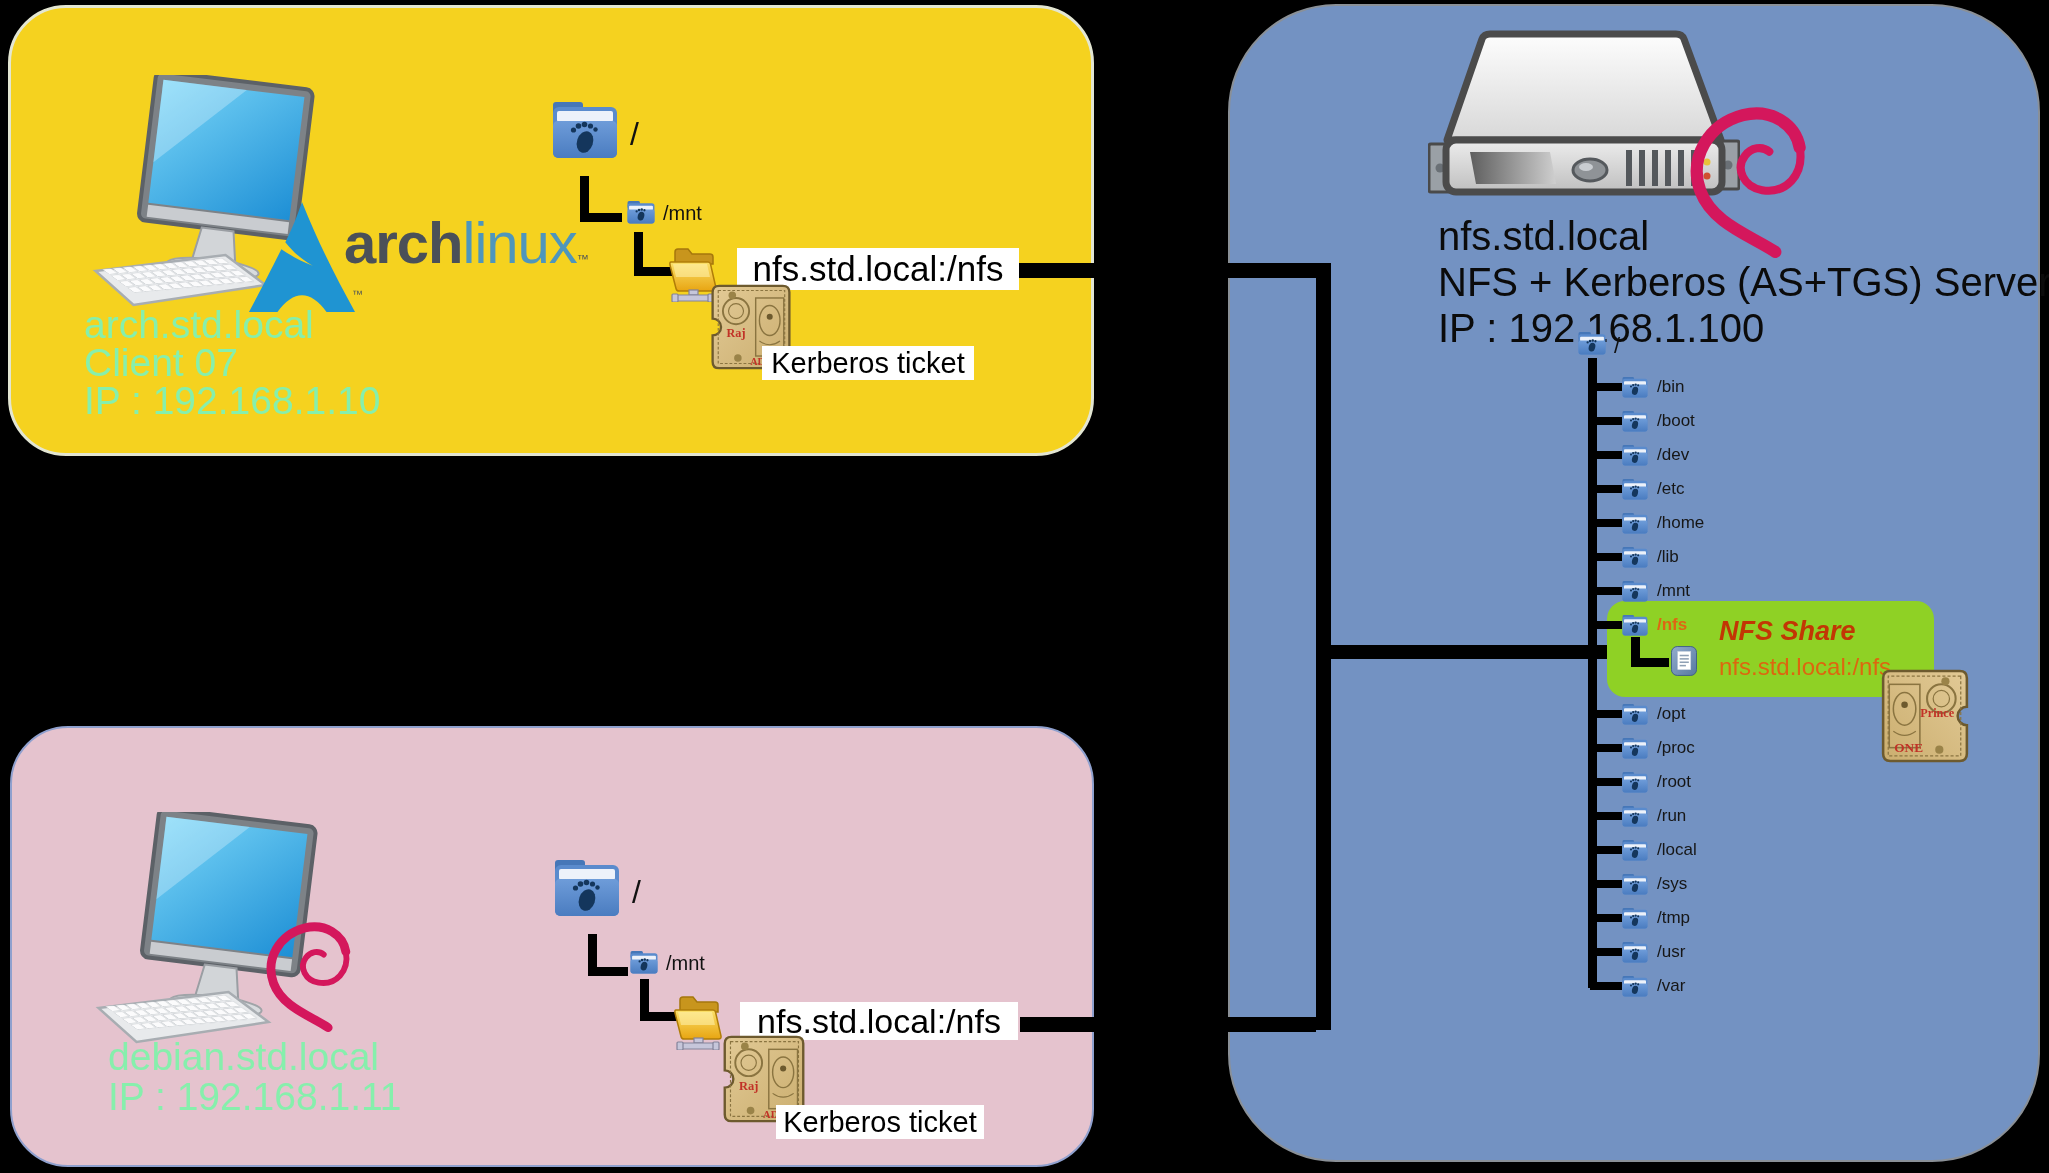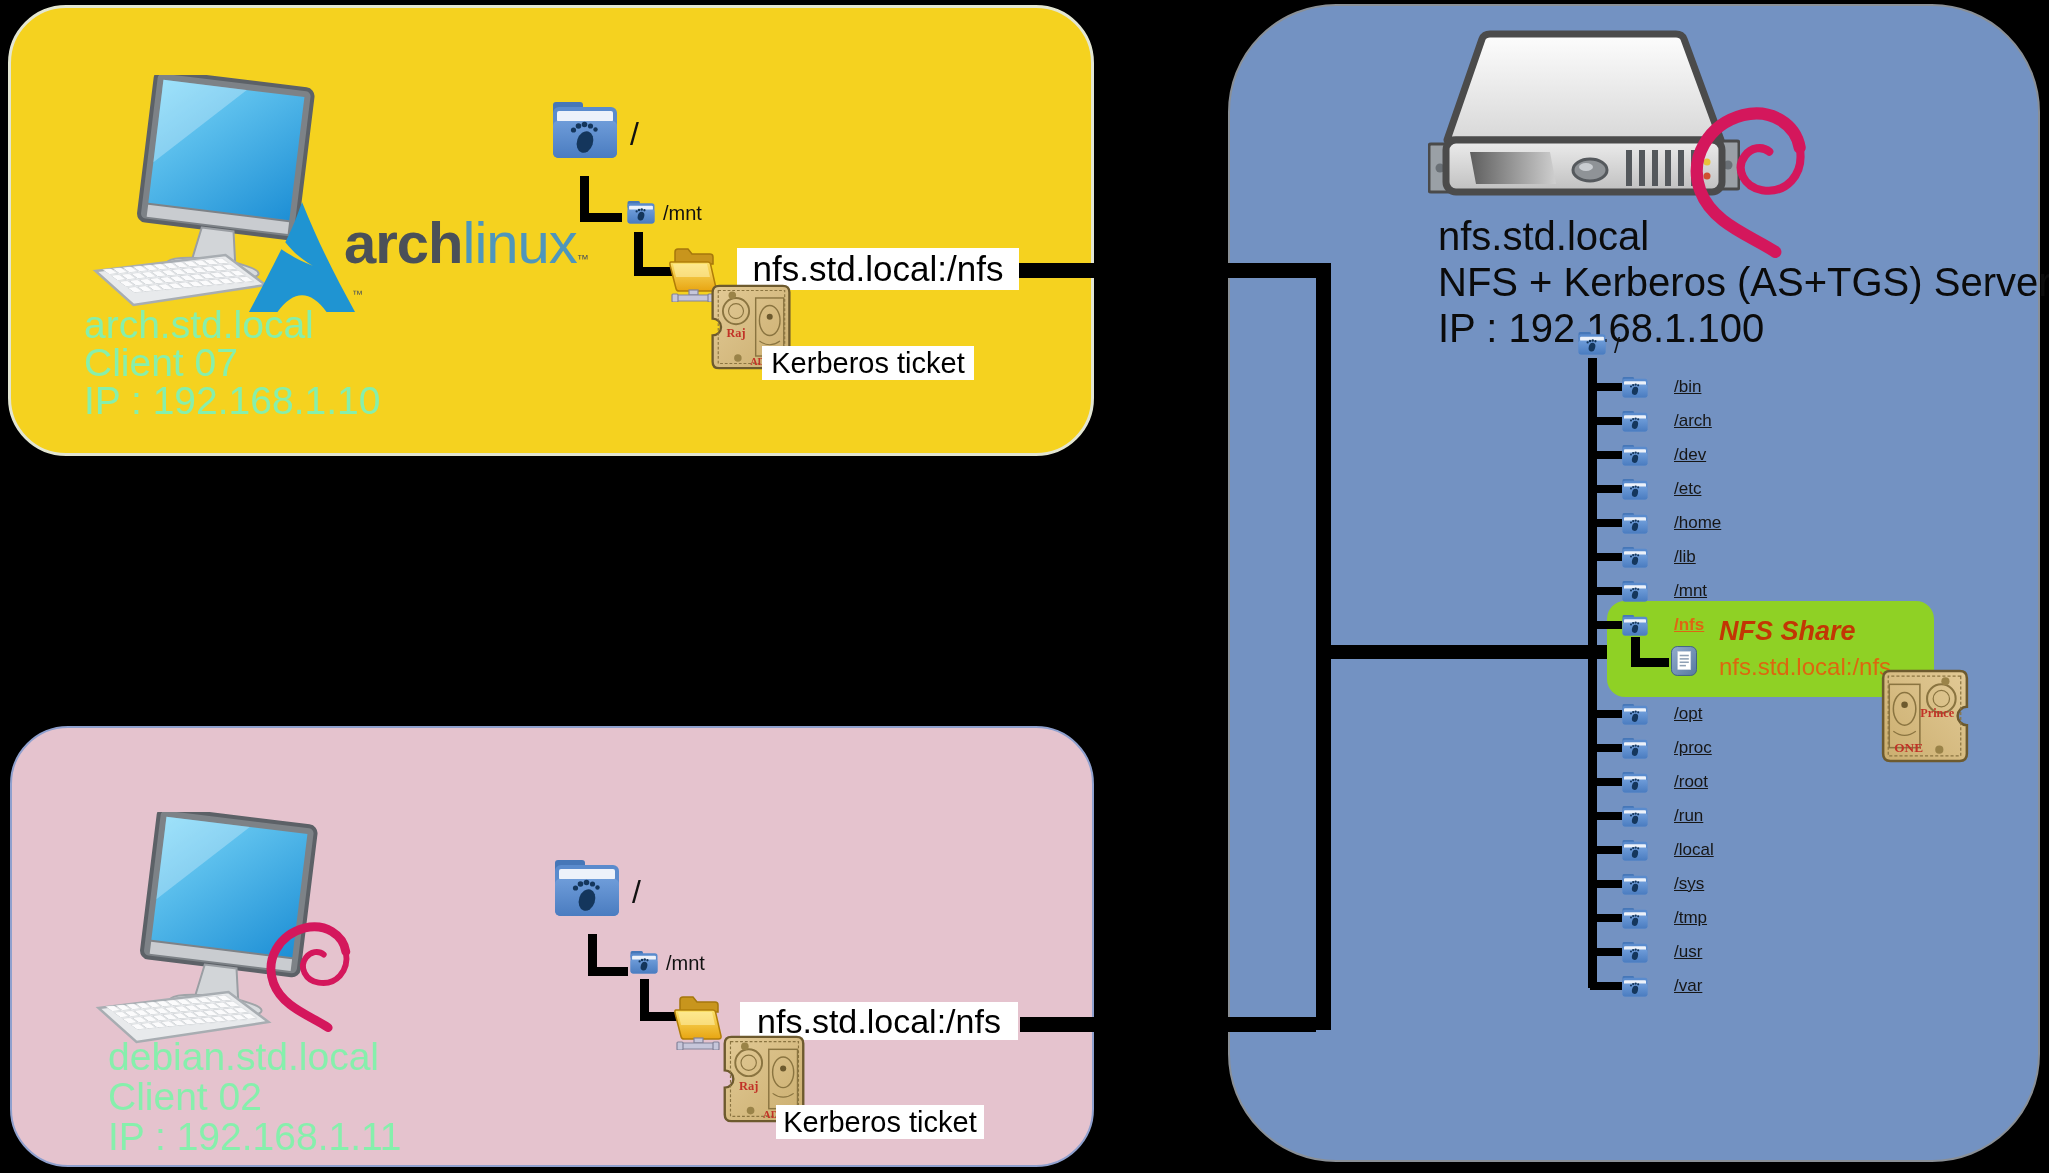--- a/index.html
+++ b/index.html
@@ -22,21 +22,21 @@
   .srvtext{position:absolute;color:#0b0b0b;font-size:40px;line-height:46px;white-space:nowrap;}
   
   .wlabel{position:absolute;background:#fff;color:#000;display:flex;align-items:center;
           justify-content:center;white-space:nowrap;}
   
   .fslabel{position:absolute;color:#111;white-space:nowrap;}
   
   .srow{position:absolute;left:1590px;display:flex;align-items:center;height:22px;}
   .tick{display:inline-block;width:32px;height:8px;background:#000;flex:0 0 auto;}
   .fsm{width:26px;height:22px;flex:0 0 auto;display:block;}
-  .slab{margin-left:26px;font-size:17px;color:#161616;white-space:nowrap;text-decoration:underline;}
+  .slab{margin-left:9px;font-size:17px;color:#161616;white-space:nowrap;}
   .slab-nfs{font-weight:bold;color:#DF6513;}
   .greenbox{position:absolute;left:1607px;top:601px;width:327px;height:96px;border-radius:18px;
             background:#8FD125;}
   .sharetitle{position:absolute;left:1719px;top:616px;font-size:27px;font-weight:bold;color:#C23704;white-space:nowrap;font-style:italic;}
   .sharepath{position:absolute;left:1719px;top:653px;font-size:24px;color:#DD660F;white-space:nowrap;}
   
   .wordmark{position:absolute;left:344px;top:213px;font-size:58px;line-height:60px;white-space:nowrap;letter-spacing:-1px;}
   .wm-arch{font-weight:bold;color:#4A5058;}
   .wm-linux{font-weight:300;color:#4E96BC;text-align:right;}
   .tm{font-size:12px;color:#4A5058;}
@@ -249,21 +249,20 @@
   <div class="wlabel" style="left:762px;top:346px;width:212px;height:34px;font-size:29px">Kerberos ticket</div>
 
   <svg class="abs" style="left:88px;top:812px" width="255" height="240" viewBox="0 0 250 240">
       <use href="#sym-computer"></use>
     </svg>
   <svg class="abs" style="left:260px;top:917px" width="95" height="115" viewBox="0 0 120 156">
       <use href="#sym-swirl"></use>
     </svg>
   <div class="hosttext" style="left:108px;top:1037px;line-height:40px">
     <div style="height:40px">debian.std.local</div>
-    <div style="height:40px">Client 02</div>
     <div style="height:40px">IP : 192.168.1.11</div>
   </div>
 
   <svg class="abs" style="left:554px;top:858px" width="66" height="60" viewBox="0 0 66 60">
       <use href="#sym-folder-big"></use>
     </svg>
   <span class="fslabel" style="left:632px;top:874px;font-size:32px">/</span>
   <div class="line" style="left:588px;top:934px;width:9px;height:42px"></div>
   <div class="line" style="left:588px;top:967px;width:40px;height:9px"></div>
   <svg class="abs" style="left:630px;top:950px" width="28" height="24" viewBox="0 0 27 23">
@@ -308,21 +307,21 @@
       <svg class="fsm" viewBox="0 0 27 23">
         <use href="#sym-folder-sm"></use>
       </svg>
       <span class="slab">/bin</span>
     </div>
   <div class="srow" style="top:410px">
       <i class="tick"></i>
       <svg class="fsm" viewBox="0 0 27 23">
         <use href="#sym-folder-sm"></use>
       </svg>
-      <span class="slab">/arch</span>
+      <span class="slab">/boot</span>
     </div>
   <div class="srow" style="top:444px">
       <i class="tick"></i>
       <svg class="fsm" viewBox="0 0 27 23">
         <use href="#sym-folder-sm"></use>
       </svg>
       <span class="slab">/dev</span>
     </div>
   <div class="srow" style="top:478px">
       <i class="tick"></i>

